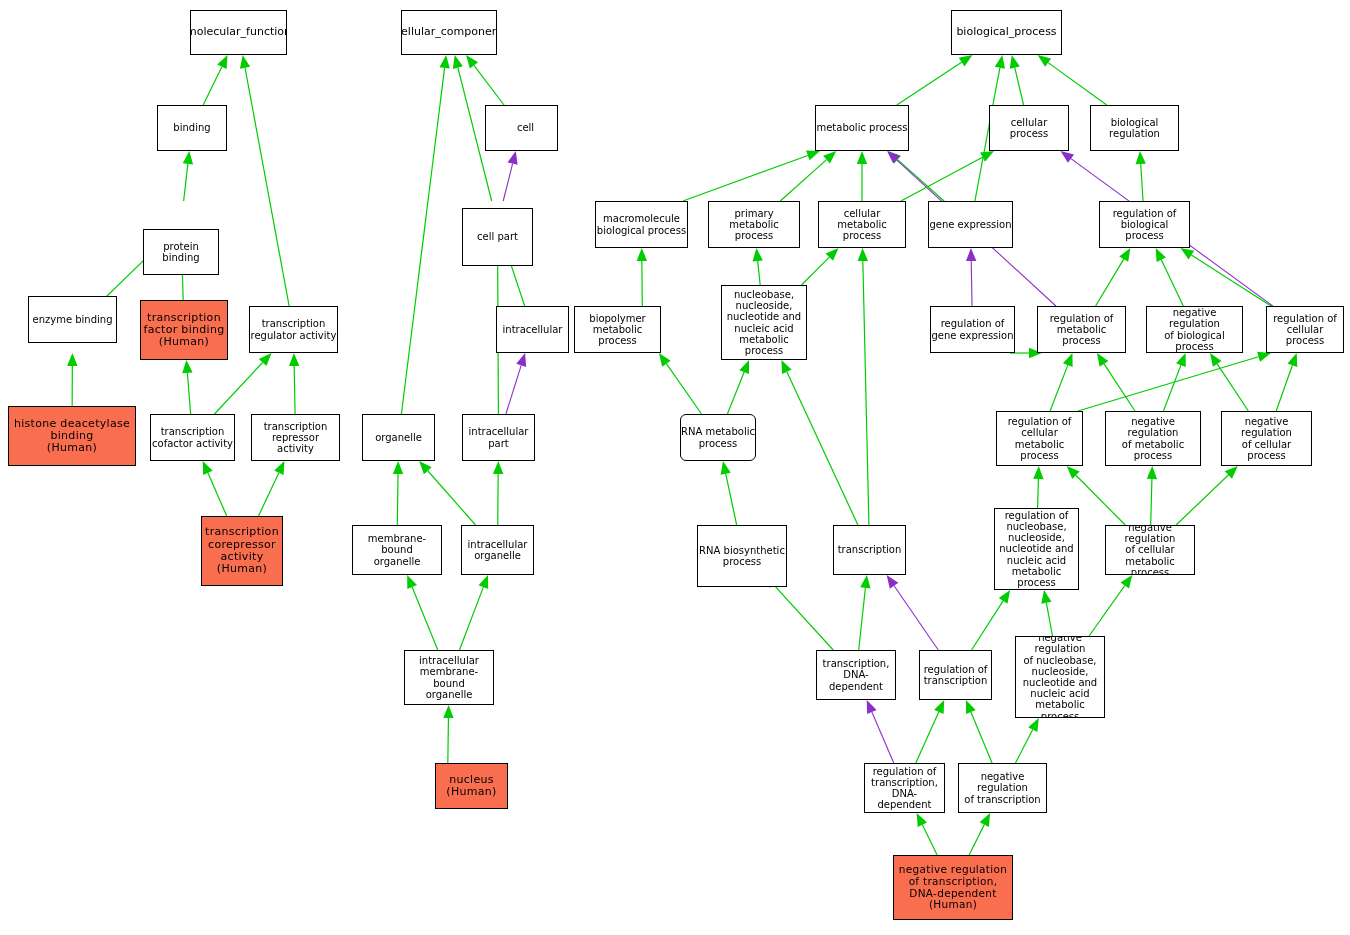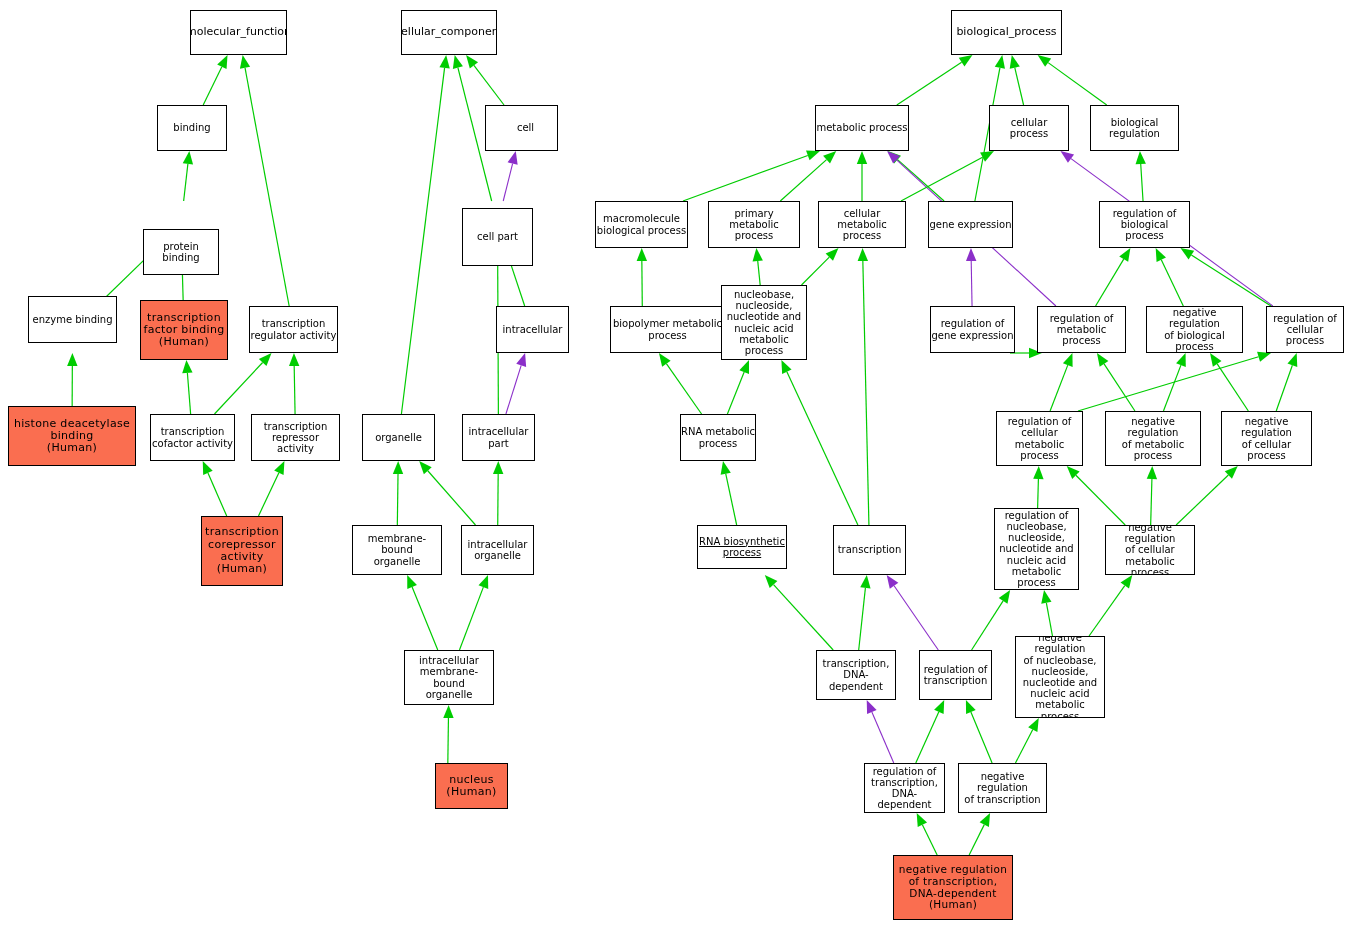--- a/index.html
+++ b/index.html
@@ -222,48 +222,48 @@
     <div class="node term" style="left: 1090px; top: 105px; width: 89px; height: 46px;">biological regulation</div>
     <div class="node term" style="left: 595px; top: 201px; width: 93px; height: 47px;">macromolecule
 biological process</div>
     <div class="node term" style="left: 708px; top: 201px; width: 92px; height: 47px;">primary metabolic
 process</div>
     <div class="node term" style="left: 818px; top: 201px; width: 88px; height: 47px;">cellular metabolic
 process</div>
     <div class="node term" style="left: 928px; top: 201px; width: 85px; height: 47px;">gene expression</div>
     <div class="node term" style="left: 1099px; top: 201px; width: 91px; height: 47px;">regulation of
 biological process</div>
-    <div class="node term" style="left: 610px; top: 306px; width: 115px; height: 47px;">biopolymer metabolic
+    <div class="node term" style="left: 574px; top: 306px; width: 87px; height: 47px;">biopolymer metabolic
 process</div>
     <div class="node term" style="left: 721px; top: 285px; width: 86px; height: 75px;">nucleobase,
 nucleoside,
 nucleotide and
 nucleic acid
 metabolic process</div>
     <div class="node term" style="left: 930px; top: 306px; width: 85px; height: 47px;">regulation of
 gene expression</div>
     <div class="node term" style="left: 1037px; top: 306px; width: 89px; height: 47px;">regulation of
 metabolic process</div>
     <div class="node term" style="left: 1146px; top: 306px; width: 97px; height: 47px;">negative regulation
 of biological
 process</div>
     <div class="node term" style="left: 1266px; top: 306px; width: 78px; height: 47px;">regulation of
 cellular process</div>
-    <div class="node term" style="left: 680px; top: 414px; width: 76px; height: 47px;">RNA metabolic
+    <div class="node term" style="left: 680px; top: 414px; width: 76px; height: 47px; border-radius: 6px;">RNA metabolic
 process</div>
     <div class="node term" style="left: 996px; top: 411px; width: 87px; height: 55px;">regulation of
 cellular metabolic
 process</div>
     <div class="node term" style="left: 1105px; top: 411px; width: 96px; height: 55px;">negative regulation
 of metabolic
 process</div>
     <div class="node term" style="left: 1221px; top: 411px; width: 91px; height: 55px;">negative regulation
 of cellular
 process</div>
-    <div class="node term" style="left: 697px; top: 525px; width: 90px; height: 44px; text-decoration: underline;">RNA biosynthetic
+    <div class="node term" style="left: 697px; top: 525px; width: 90px; height: 62px;">RNA biosynthetic
 process</div>
     <div class="node term" style="left: 833px; top: 525px; width: 73px; height: 50px;">transcription</div>
     <div class="node term" style="left: 994px; top: 508px; width: 85px; height: 82px;">regulation of
 nucleobase,
 nucleoside,
 nucleotide and
 nucleic acid
 metabolic process</div>
     <div class="node term" style="left: 1105px; top: 525px; width: 90px; height: 50px;">negative regulation
 of cellular

